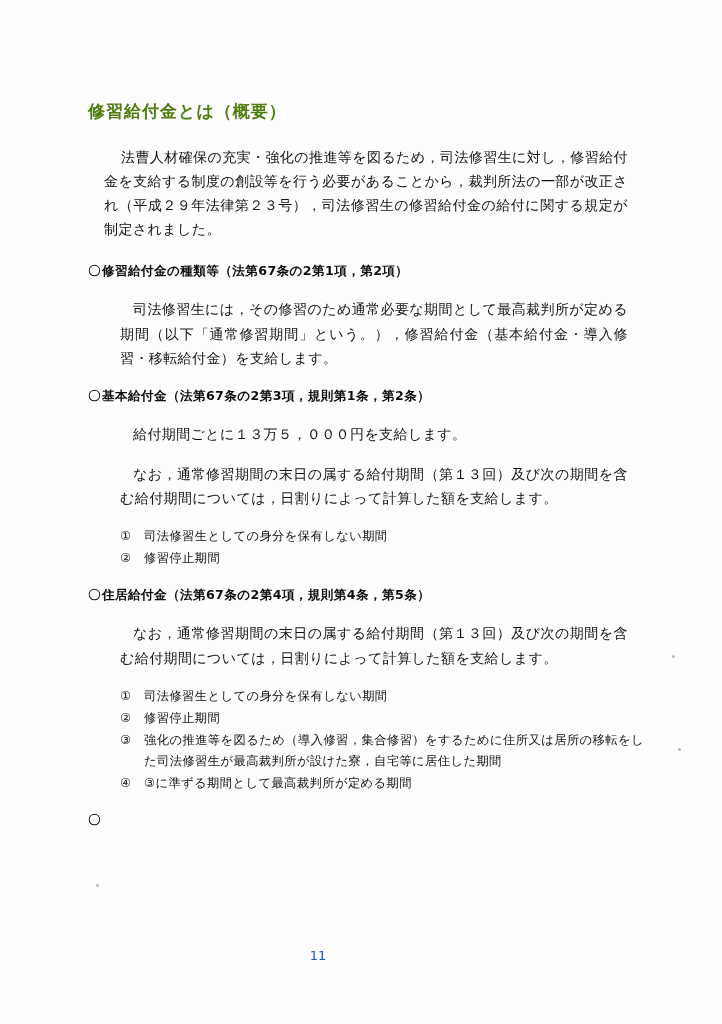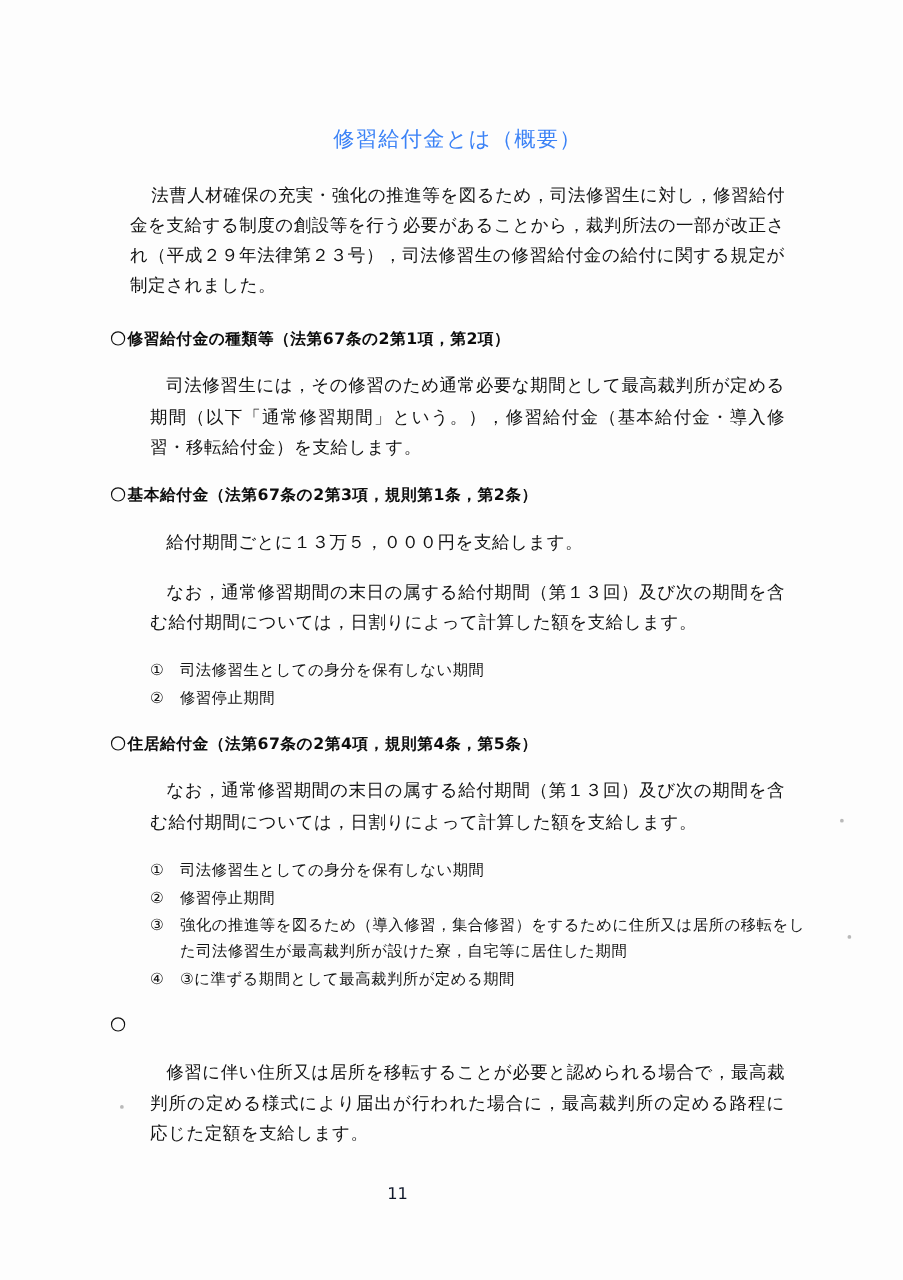--- a/index.html
+++ b/index.html
@@ -22,26 +22,26 @@
     height: 1024px;
     background: #fdfdfd;
   }
   .content {
     position: absolute;
     left: 88px;
     top: 100px;
     width: 556px;
   }
   .doc-title {
-    text-align: center;
+    text-align: left;
     font-size: 17px;
-    font-weight: normal;
+    font-weight: bold;
     letter-spacing: 1px;
     margin: 0 0 22px 0;
-    color: #3b82f6;
+    color: #4d7c0f;
   }
   p {
     margin: 16px;
     font-size: 14px;
     line-height: 1.72;
     letter-spacing: 0.4px;
     color: #121212;
     text-align: justify;
   }
   .intro {
@@ -92,21 +92,21 @@
     flex: 1 1 auto;
     text-align: justify;
   }
   .page-number {
     position: absolute;
     left: 0;
     top: 948px;
     width: 636px;
     text-align: center;
     font-size: 13px;
-    color: #0f172a;
+    color: #1d4ed8;
   }
   .speck {
     position: absolute;
     background: #b9b9b9;
     border-radius: 50%;
   }
 </style>
 </head>
 <body>
 
@@ -174,23 +174,20 @@
           <span class="marker">④</span>
           <span class="txt">③に準ずる期間として最高裁判所が定める期間</span>
         </li>
       </ol>
     </div>
 
     <div class="section">
       <div class="section-head">
         <span class="head-marker">〇</span>
       </div>
-      <div class="body-block">
-        <p class="first">修習に伴い住所又は居所を移転することが必要と認められる場合で，最高裁判所の定める様式により届出が行われた場合に，最高裁判所の定める路程に応じた定額を支給します。</p>
-      </div>
     </div>
 
   </div>
 
   <div class="page-number">11</div>
 
   <span class="speck" style="left:672px; top:655px; width:3px; height:3px;"></span>
   <span class="speck" style="left:678px; top:748px; width:3px; height:3px;"></span>
   <span class="speck" style="left:96px; top:884px; width:3px; height:3px;"></span>
 

